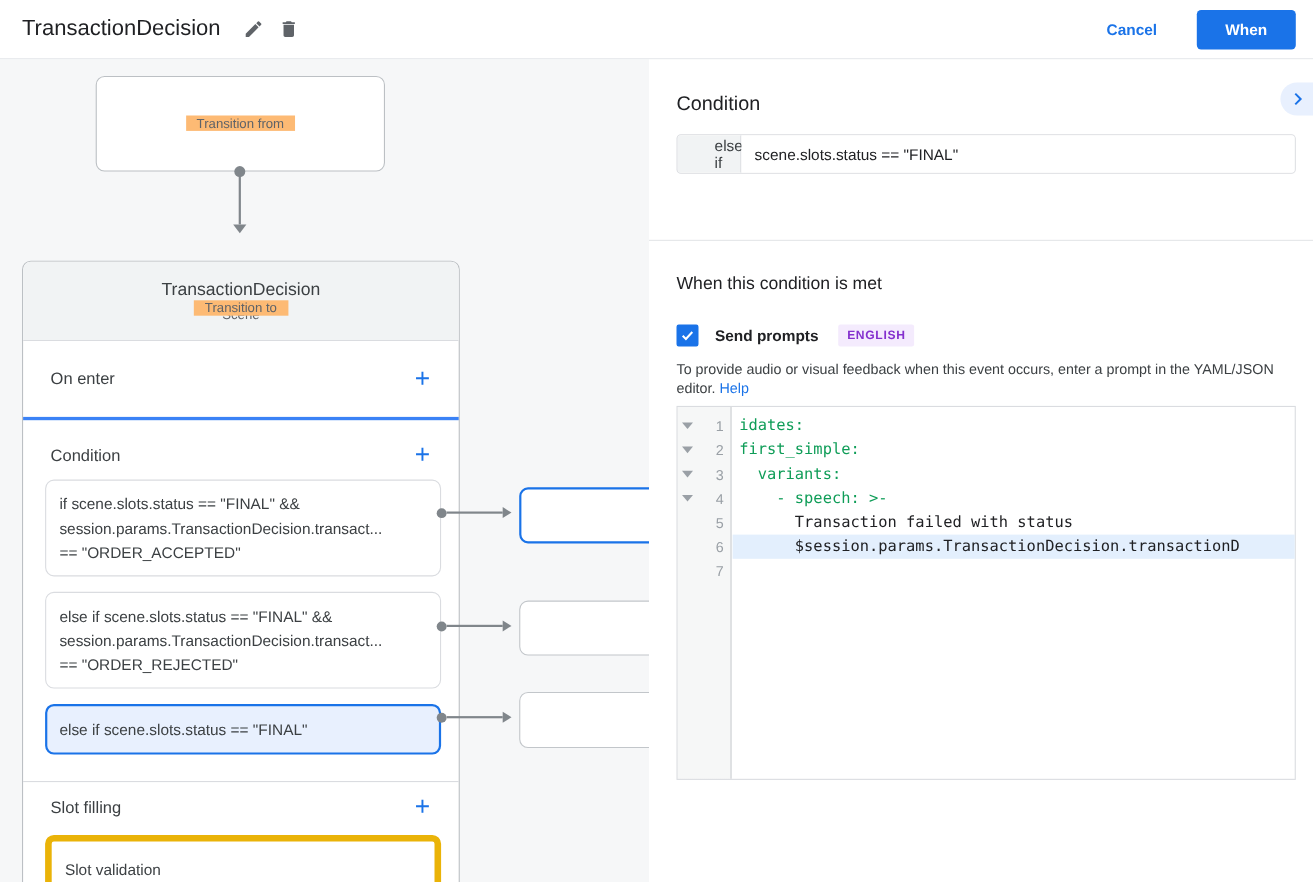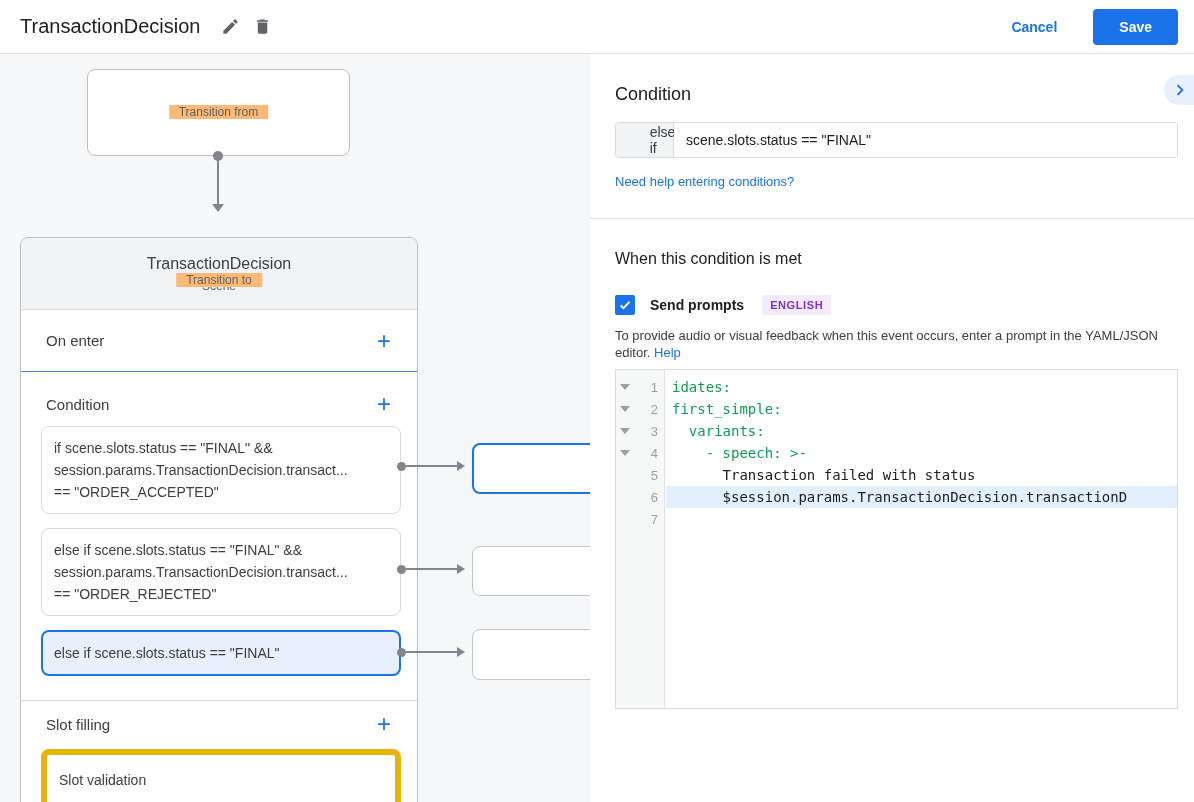--- a/index.html
+++ b/index.html
@@ -43,21 +43,21 @@
   
   .tt { position:absolute; left:20px; top:183px; width:398px; height:640px; background:#fff;
         border:1px solid #bcc0c4; border-radius:8px; }
   .tt-header { height:72px; background:#f1f3f4; border-bottom:1px solid #dadce0;
                border-radius:7px 7px 0 0; display:flex; flex-direction:column;
                align-items:center; justify-content:center; }
   .tt-title { font-size:16px; color:#3c4043; }
   .tt-sub { font-size:12px; color:#5f6368; margin-top:6px; }
   .sec-row { display:flex; align-items:center; justify-content:space-between;
              padding:0 26px 0 25px; }
-  .row-enter { height:62px; border-bottom:1px solid #3b82f6; }
+  .row-enter { height:72px; border-bottom:3px solid #3b82f6; }
   .sec-label { font-size:15px; color:#3c4043; }
   .plus { color:#1a73e8; font-size:24px; font-weight:400; line-height:20px; cursor:pointer;
           background:none; border:none; font-family:inherit; }
   .cond-head { height:40px; margin-top:12px; }
   .cond-box { border:1px solid #dadce0; border-radius:8px; background:#fff;
               margin:2px 16px 14px 20px; padding:10px 12px; font-size:14px; color:#3c4043;
               line-height:22px; cursor:pointer; }
   .cond-box.selected { background:#e8f0fe; border:2px solid #1a73e8; padding:10px 11px;
                        margin-bottom:0; }
   .tt-divider { border-top:1px solid #dadce0; margin-top:24px; }
@@ -137,21 +137,21 @@
         <path d="M3 17.25V21h3.75L17.81 9.94l-3.75-3.75L3 17.25zM20.71 7.04c.39-.39.39-1.02 0-1.41l-2.34-2.34a.9959.9959 0 0 0-1.41 0l-1.83 1.83 3.75 3.75 1.83-1.83z"></path>
       </svg>
   </button>
   <button class="icon-btn">
     <svg width="19" height="19" viewBox="0 0 24 24">
         <path d="M6 19c0 1.1.9 2 2 2h8c1.1 0 2-.9 2-2V7H6v12zM19 4h-3.5l-1-1h-5l-1 1H5v2h14V4z"></path>
       </svg>
   </button>
   <div class="spacer"></div>
   <button class="cancel-btn">Cancel</button>
-  <button class="save-btn">Save</button>
+  <button class="save-btn">When</button>
 </div>
 
 <div class="main">
 
   <div class="left">
 
     <div class="tf-box">
       <span class="legend">Transition from</span>
       <span class="tf-value">Not available</span>
     </div>
@@ -229,23 +229,20 @@
           <path d="M10 6 8.59 7.41 13.17 12l-4.58 4.59L10 18l6-6z"></path>
         </svg>
     </button>
 
     <div class="sec1">
       <div class="r-title">Condition</div>
       <div class="cond-input">
         <div class="ci-prefix">else if</div>
         <input class="ci-value" type="text" value="scene.slots.status == &quot;FINAL&quot;" style="">
       </div>
-      <div class="help-row">
-        <a class="link">Need help entering conditions?</a>
-      </div>
     </div>
 
     <div class="sec2">
       <div class="when-title">When this condition is met</div>
 
 
       <div class="check-row">
         <div class="cbox on">
           <svg width="14" height="14" viewBox="0 0 24 24">
               <path fill="none" stroke="#fff" stroke-width="3.2" d="M4.5 12.5l5 5 10-11"></path>

